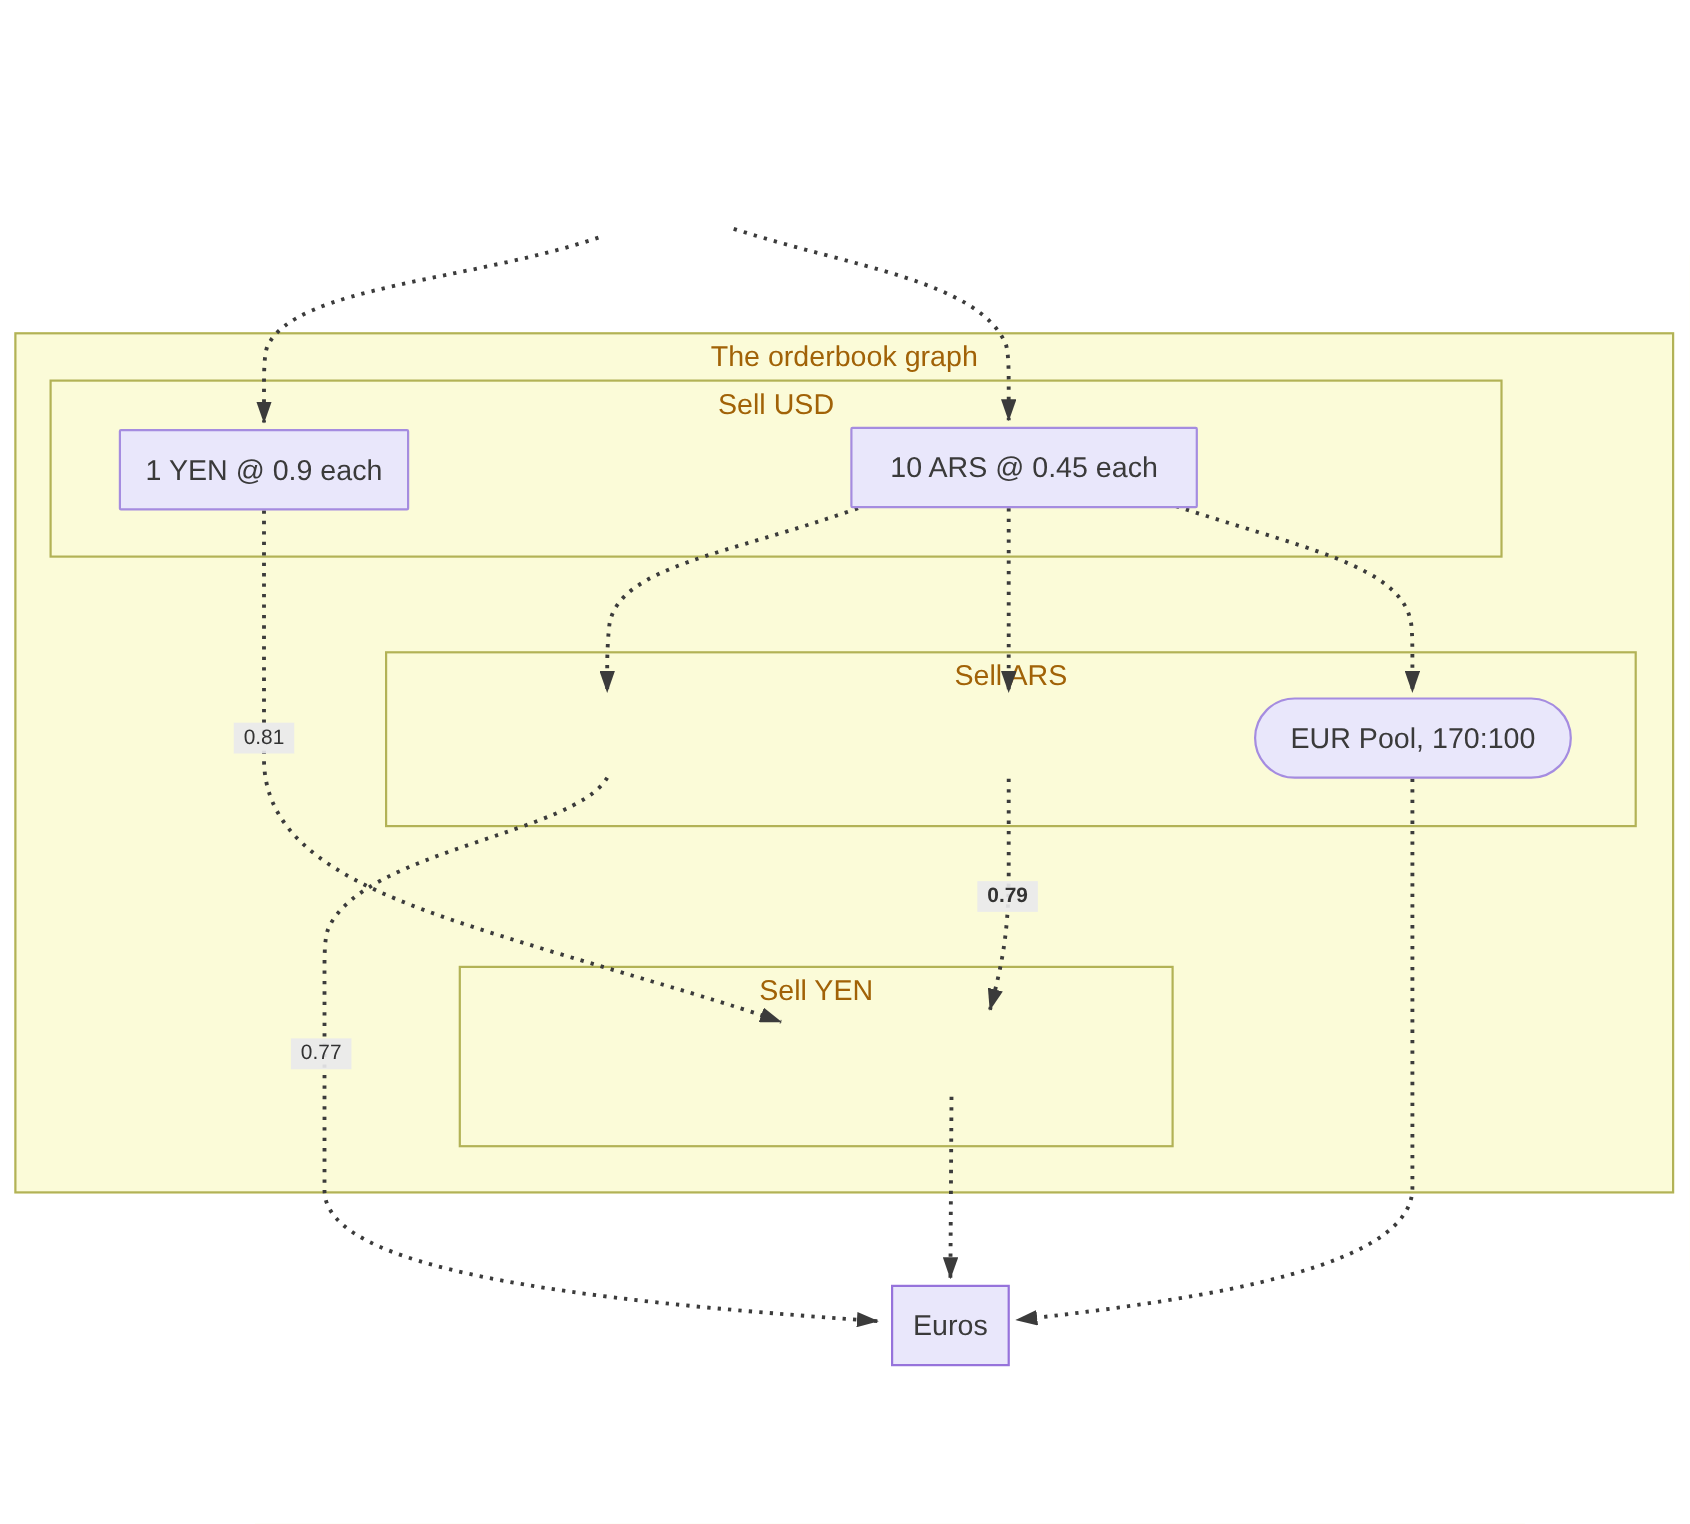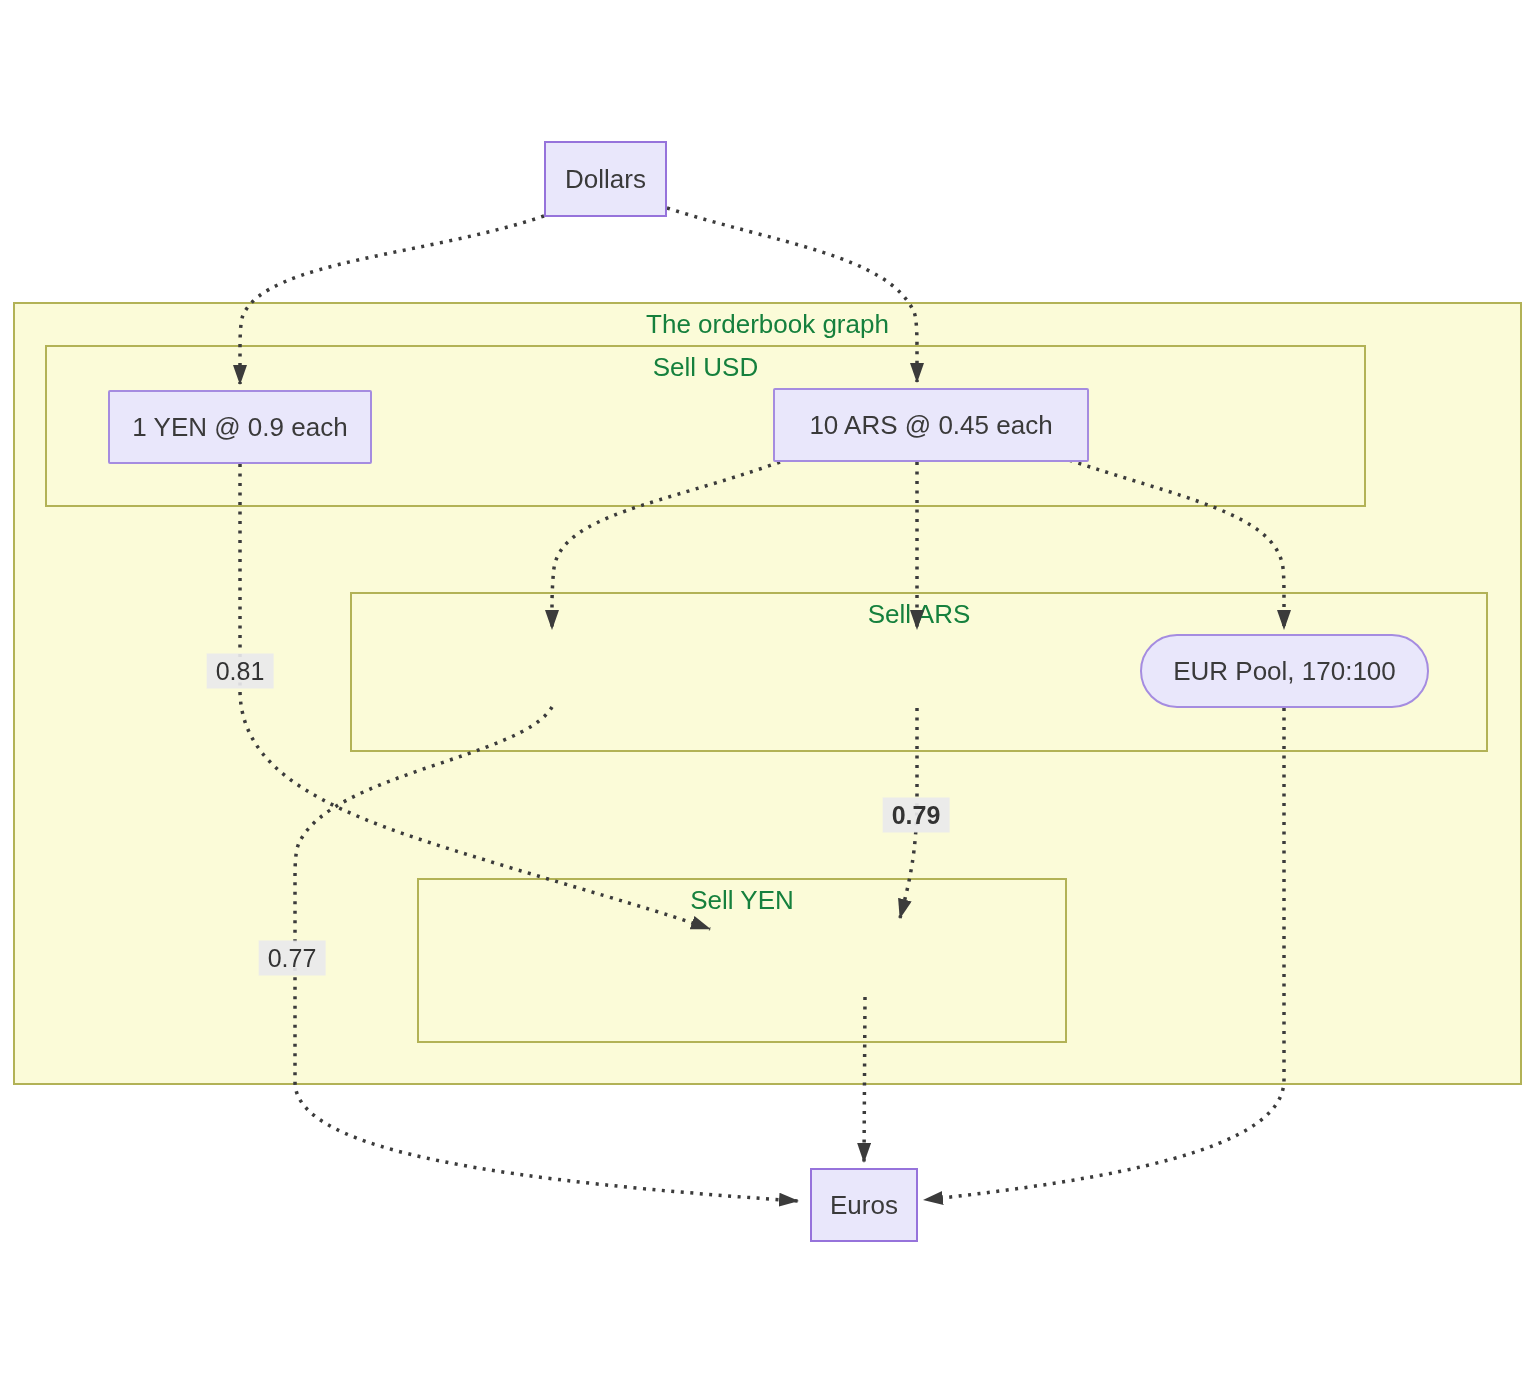--- a/index.html
+++ b/index.html
@@ -15,21 +15,21 @@
     position:absolute;
     background:#fbfbd8;
     border:2px solid #b2b256;
     box-sizing:border-box;
   }
   .cluster-title{
     position:absolute;
     left:0;right:0;top:5px;
     text-align:center;
     font-size:26px;
-    color:#15803d;
+    color:#a16207;
     z-index:2;
   }
   .edges-layer{
     position:absolute;left:0;top:0;
     z-index:3;
   }
   .node{
     position:absolute;
     display:flex;align-items:center;justify-content:center;
     background:#e9e7fb;
@@ -40,21 +40,21 @@
     z-index:5;
     white-space:nowrap;
   }
   .node.rounded{border-radius:2px;border-color:#a58ce0;}
   .node.stadium{border-radius:38px;border-color:#a58ce0;}
   .edge-label{
     position:absolute;
     transform:translate(-50%,-50%);
     background:rgba(233,233,236,0.92);
     padding:3px 9px;
-    font-size:25px;
+    font-size:19px;
     color:#333333;
     z-index:4;
   }
 </style>
 </head>
 <body>
 
 <div class="canvas">
 
   <div class="cluster" style="left:13px;top:302px;width:1509px;height:783px;z-index:1;">
@@ -90,21 +90,20 @@
       <path d="M 917 708 L 917 795 C 917 853 909 884 900 918" marker-end="url(#arrow)"></path>
       <path d="M 865 997 L 864 1162" marker-end="url(#arrow)"></path>
       <path d="M 1284 708 L 1284 1080 C 1284 1150 1108 1180 924 1200" marker-end="url(#arrow)"></path>
     </g>
   </svg>
 
   <div class="edge-label" style="left:240px;top:671px;">0.81</div>
   <div class="edge-label" style="left:916px;top:815px;font-weight:bold;">0.79</div>
   <div class="edge-label" style="left:292px;top:958px;">0.77</div>
 
-  <div class="node" style="left:544px;top:141px;width:123px;height:76px;">Dollars</div>
 
   <div class="node rounded" style="left:108px;top:390px;width:264px;height:74px;">1 YEN @ 0.9 each</div>
 
   <div class="node rounded" style="left:773px;top:388px;width:316px;height:74px;">10 ARS @ 0.45 each</div>
 
 
 
   <div class="node stadium" style="left:1140px;top:634px;width:289px;height:74px;">EUR Pool, 170:100</div>
 
 

